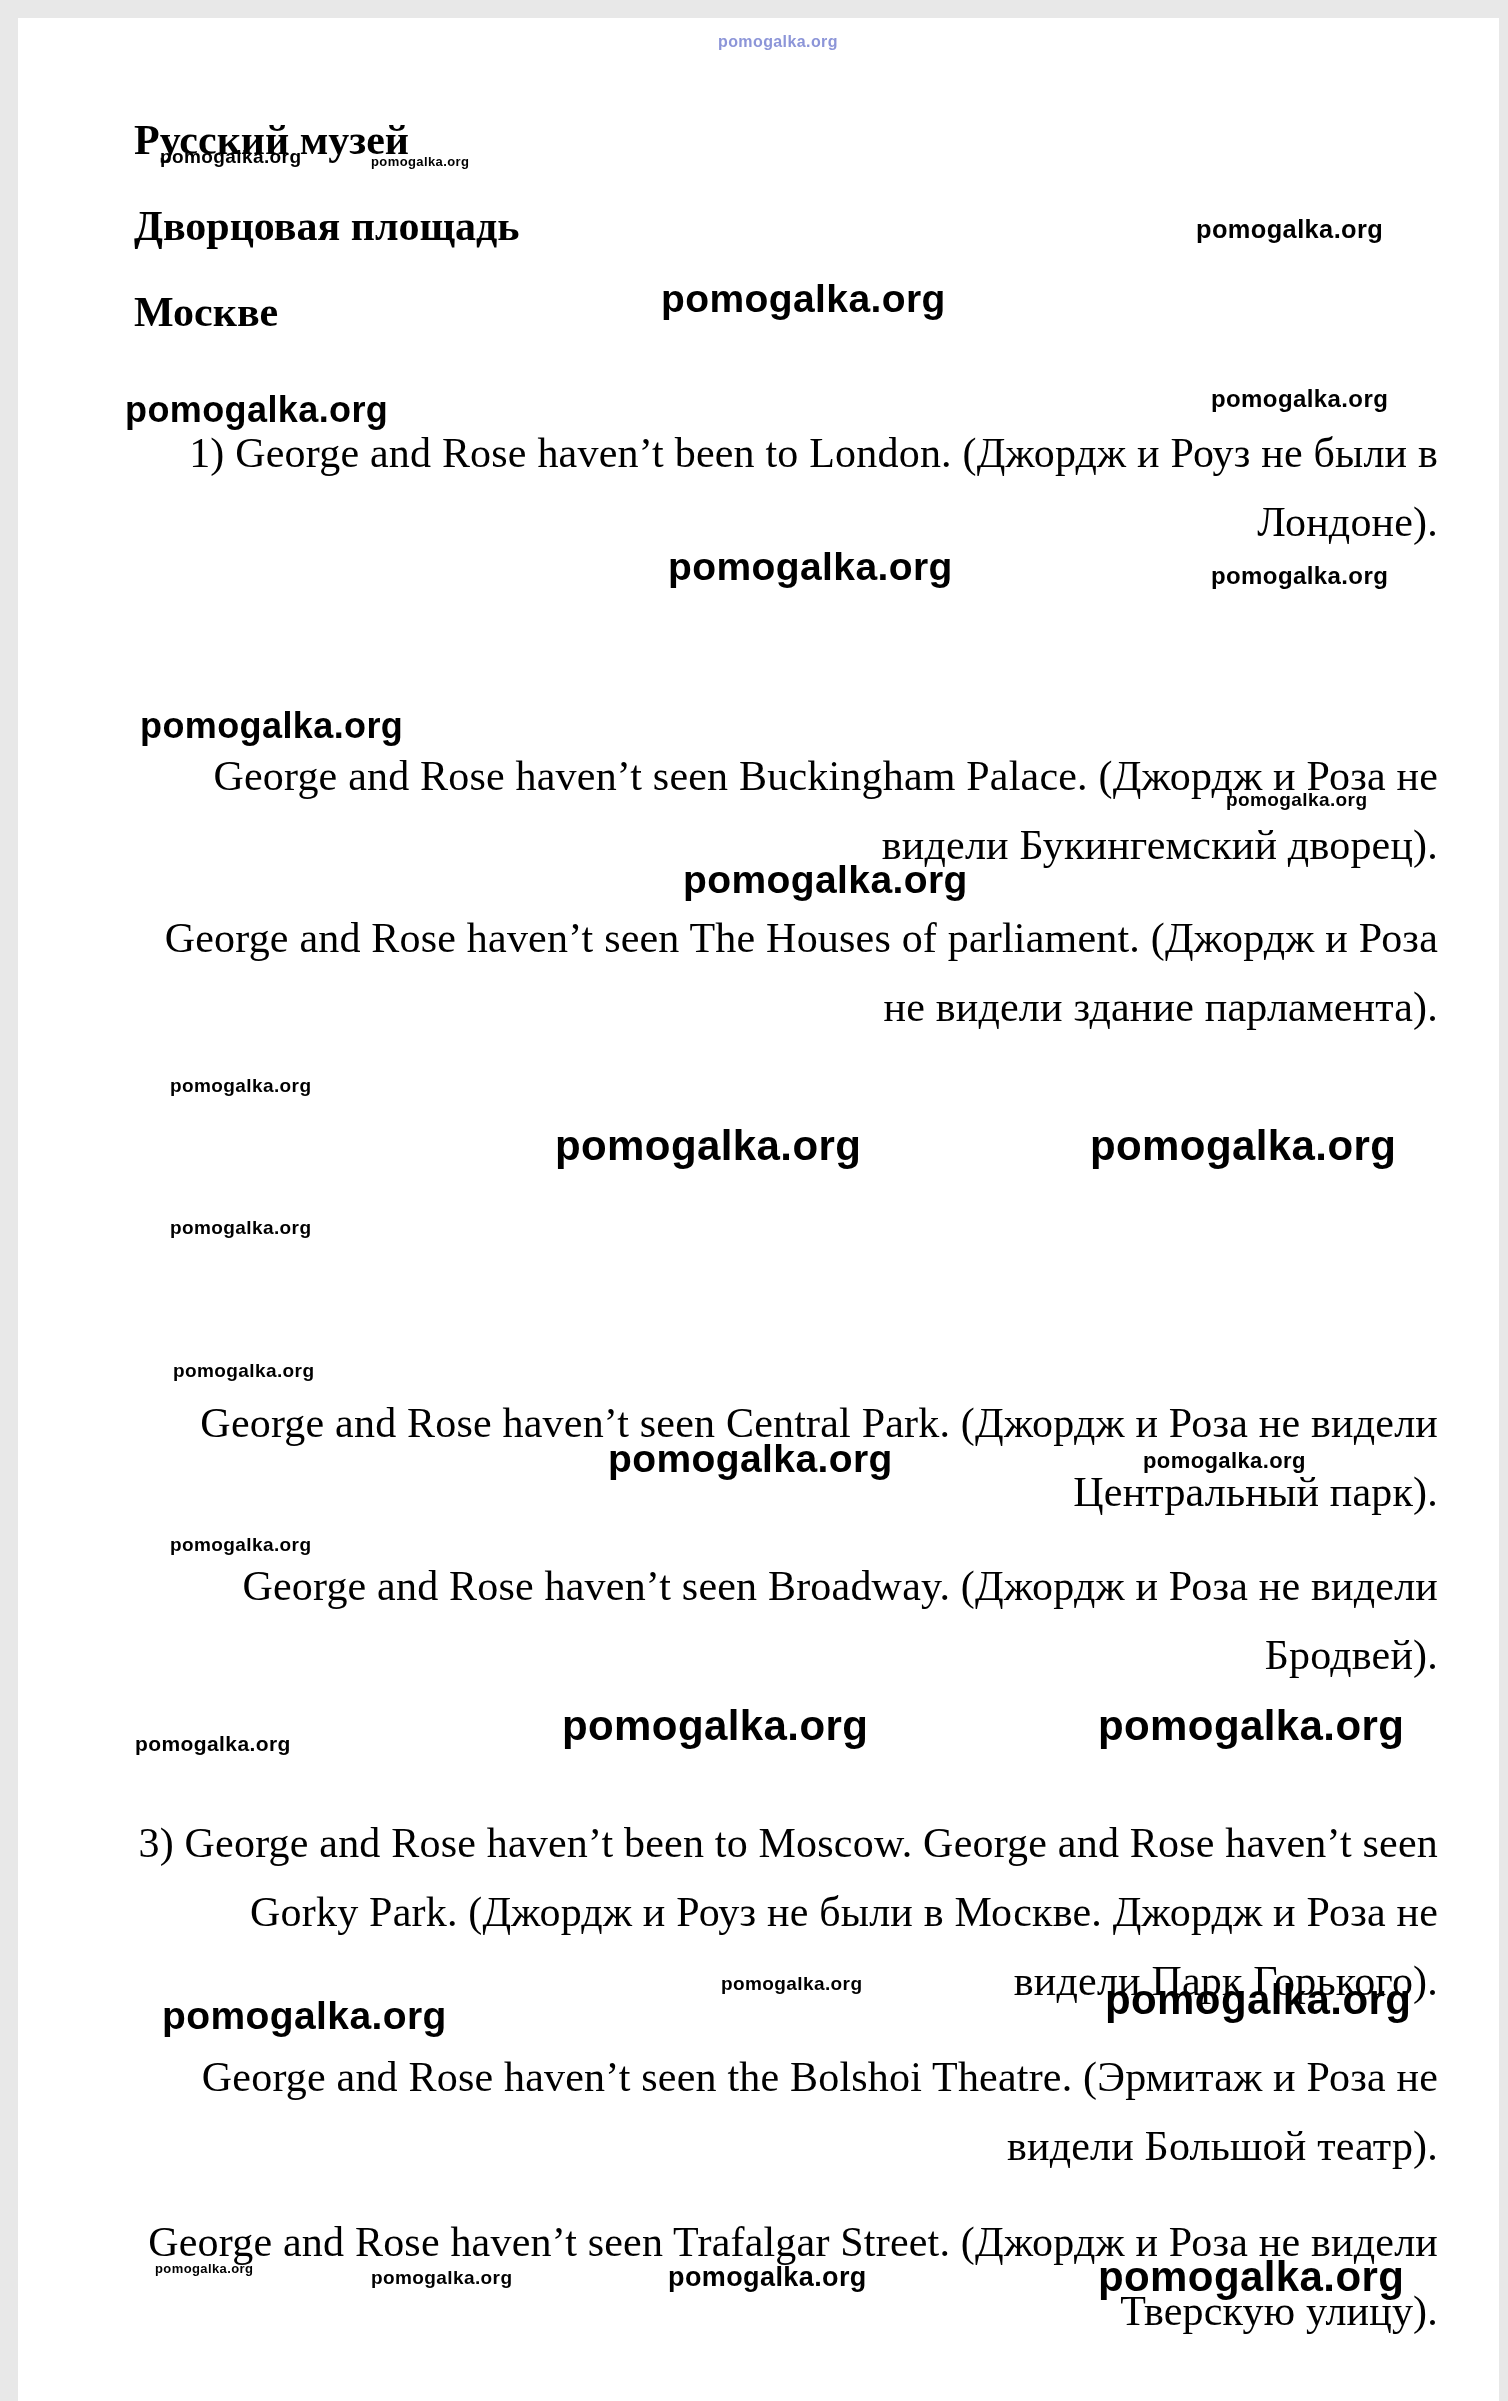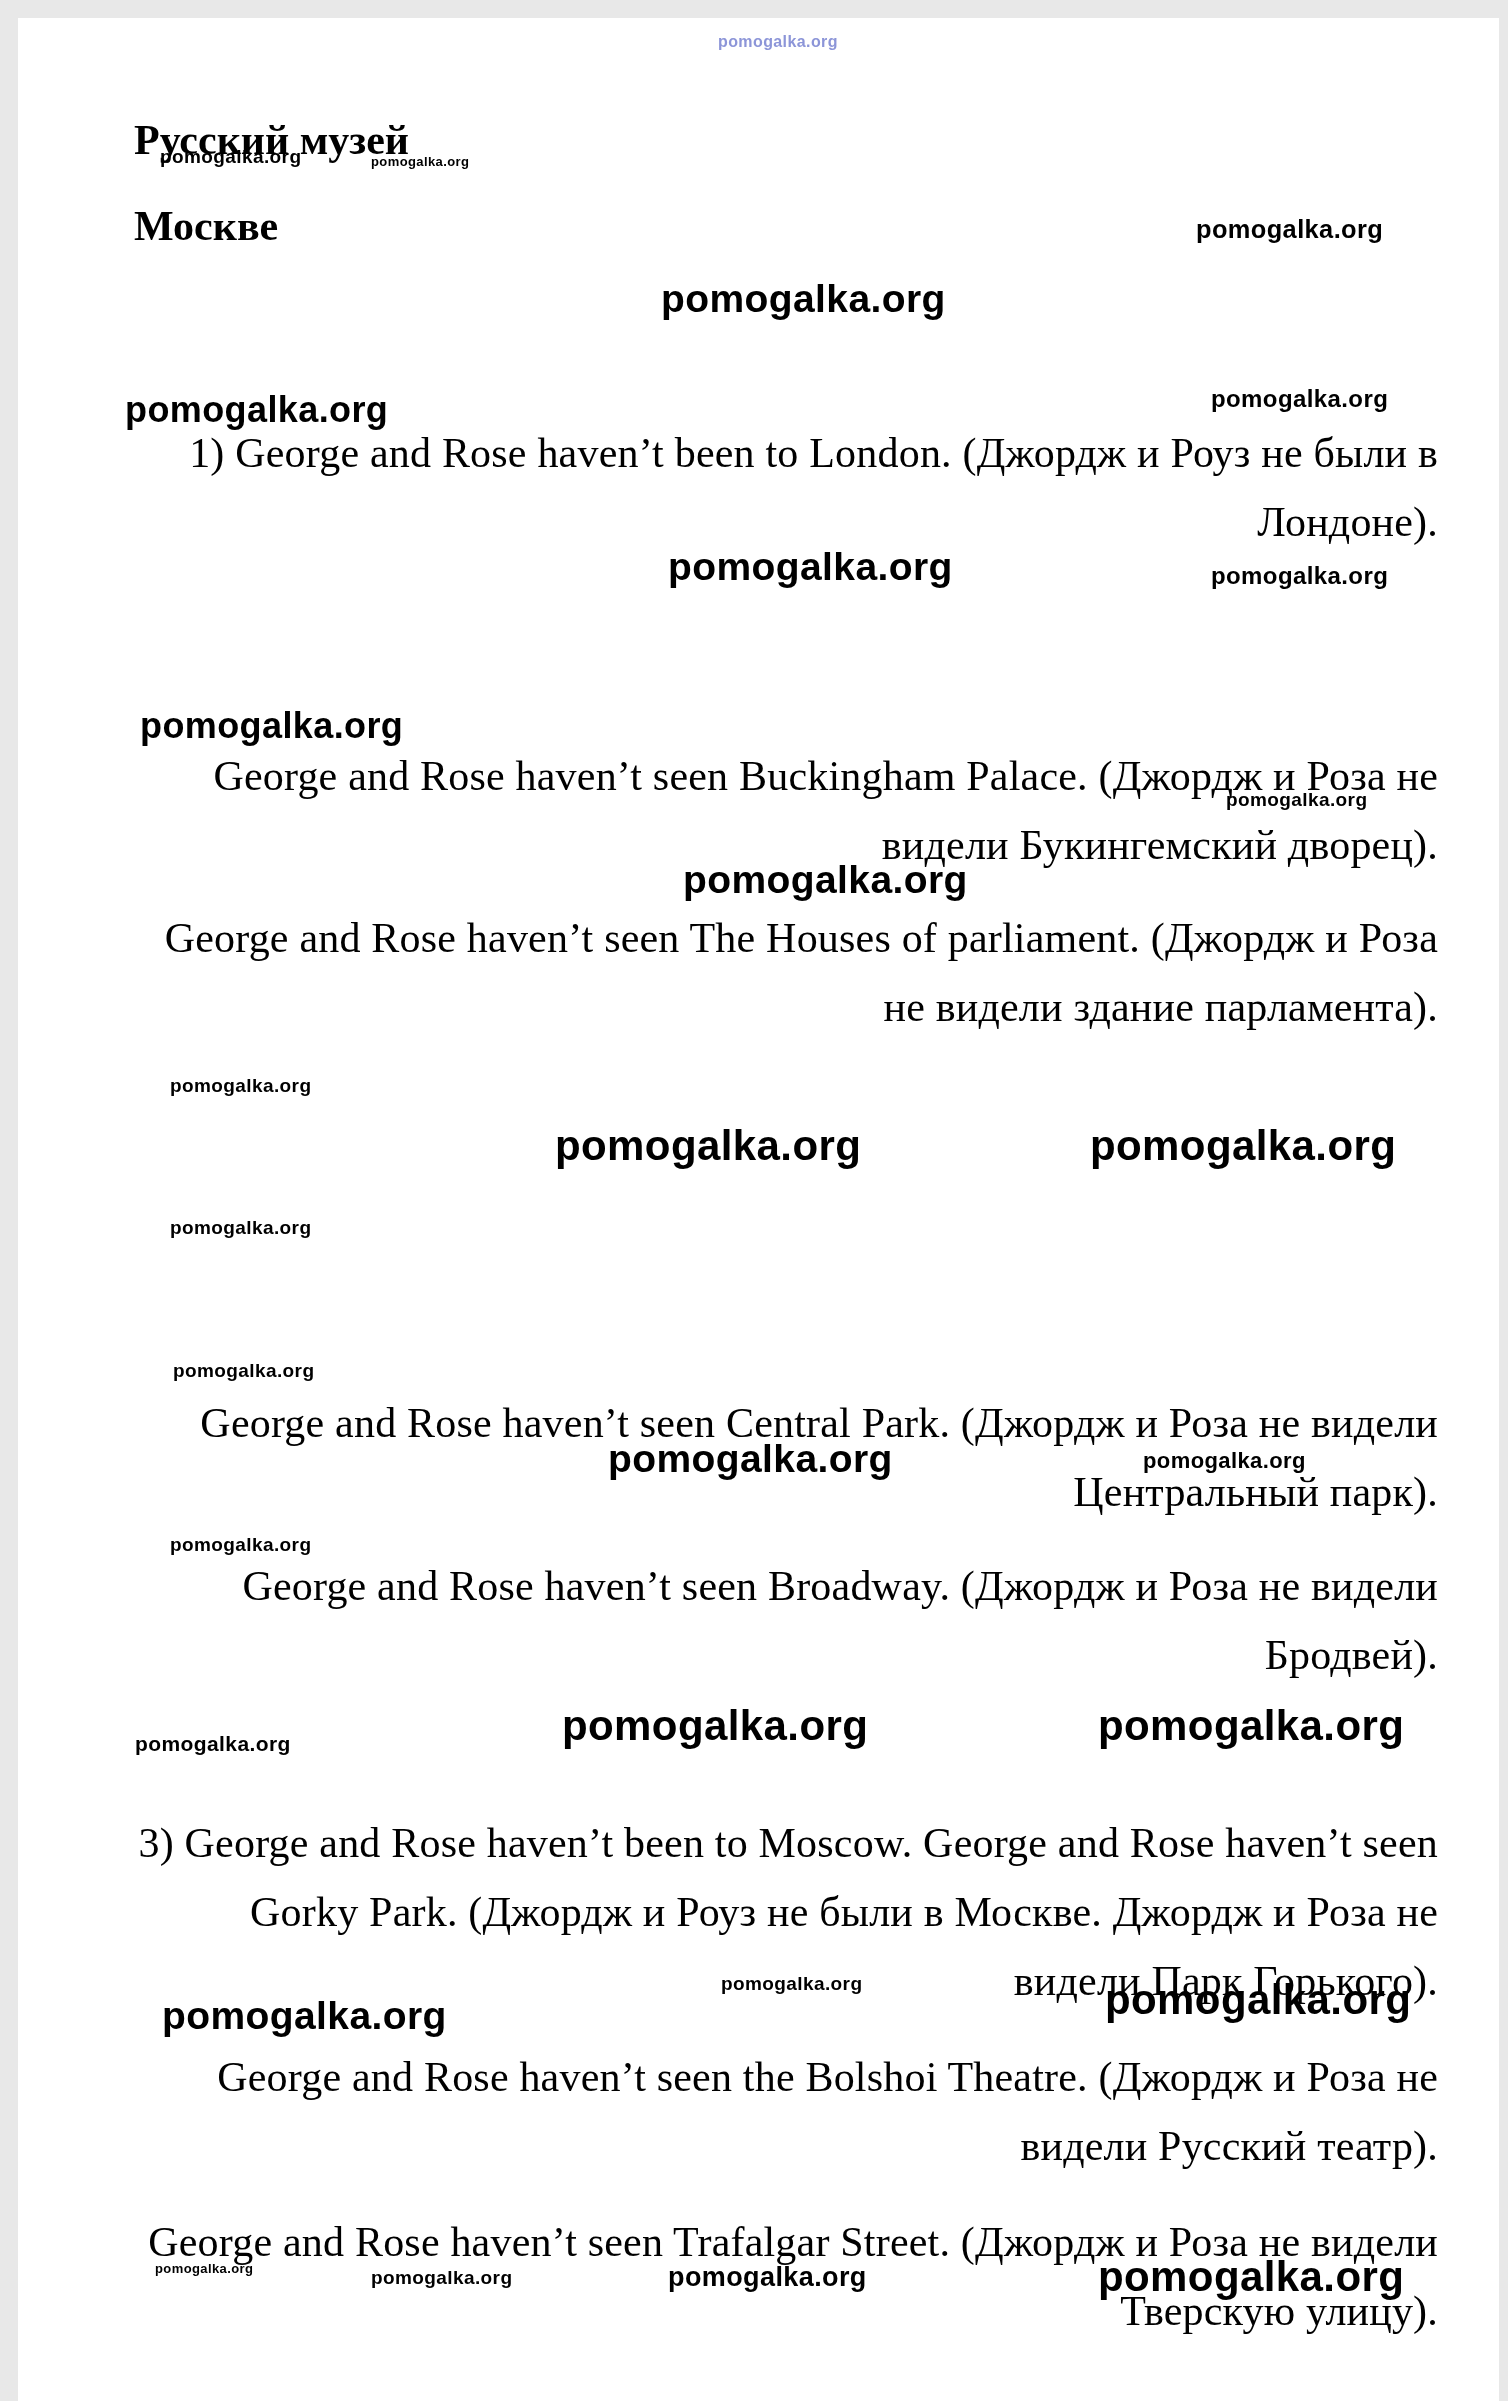--- a/index.html
+++ b/index.html
@@ -73,26 +73,27 @@
       <span class="wm" style="left: 1078px; top: 1949px; font-size: 42px; color: rgb(0, 0, 0);">pomogalka.org</span>
       <span class="wm" style="left: 135px; top: 1967px; font-size: 39px; color: rgb(0, 0, 0);">pomogalka.org</span>
       <span class="wm" style="left: 128px; top: 2234px; font-size: 13px; color: rgb(0, 0, 0);">pomogalka.org</span>
       <span class="wm" style="left: 344px; top: 2240px; font-size: 19px; color: rgb(0, 0, 0);">pomogalka.org</span>
       <span class="wm" style="left: 641px; top: 2235px; font-size: 27px; color: rgb(0, 0, 0);">pomogalka.org</span>
       <span class="wm" style="left: 1071px; top: 2226px; font-size: 42px; color: rgb(0, 0, 0);">pomogalka.org</span>
     </div>
 
   <div class="header-list">
     <span class="hline">Русский музей</span>
+    <span class="hline">Дворцовая площадь</span>
     <span class="hline">Москве</span>
   </div>
 
   <div class="body-text" style="top:392px">1) George and Rose haven’t been to London. (Джордж и Роуз не были в Лондоне).</div>
   <div class="body-text" style="top:715px">George and Rose haven’t seen Buckingham Palace. (Джордж и Роза не видели Букингемский дворец).</div>
   <div class="body-text" style="top:877px">George and Rose haven’t seen The Houses of parliament. (Джордж и Роза не видели здание парламента).</div>
   <div class="body-text" style="top:1362px">George and Rose haven’t seen Central Park. (Джордж и Роза не видели Центральный парк).</div>
   <div class="body-text" style="top:1525px">George and Rose haven’t seen Broadway. (Джордж и Роза не видели Бродвей).</div>
   <div class="body-text" style="top:1782px">3) George and Rose haven’t been to Moscow. George and Rose haven’t seen Gorky Park. (Джордж и Роуз не были в Москве. Джордж и Роза не видели Парк Горького).</div>
-  <div class="body-text" style="top:2016px">George and Rose haven’t seen the Bolshoi Theatre. (Джордж и Роза не видели Русский театр).</div>
+  <div class="body-text" style="top:2016px">George and Rose haven’t seen the Bolshoi Theatre. (Эрмитаж и Роза не видели Большой театр).</div>
   <div class="body-text" style="top:2181px">George and Rose haven’t seen Trafalgar Street. (Джордж и Роза не видели Тверскую улицу).</div>
 
 </div>
 
 
 </body></html>

